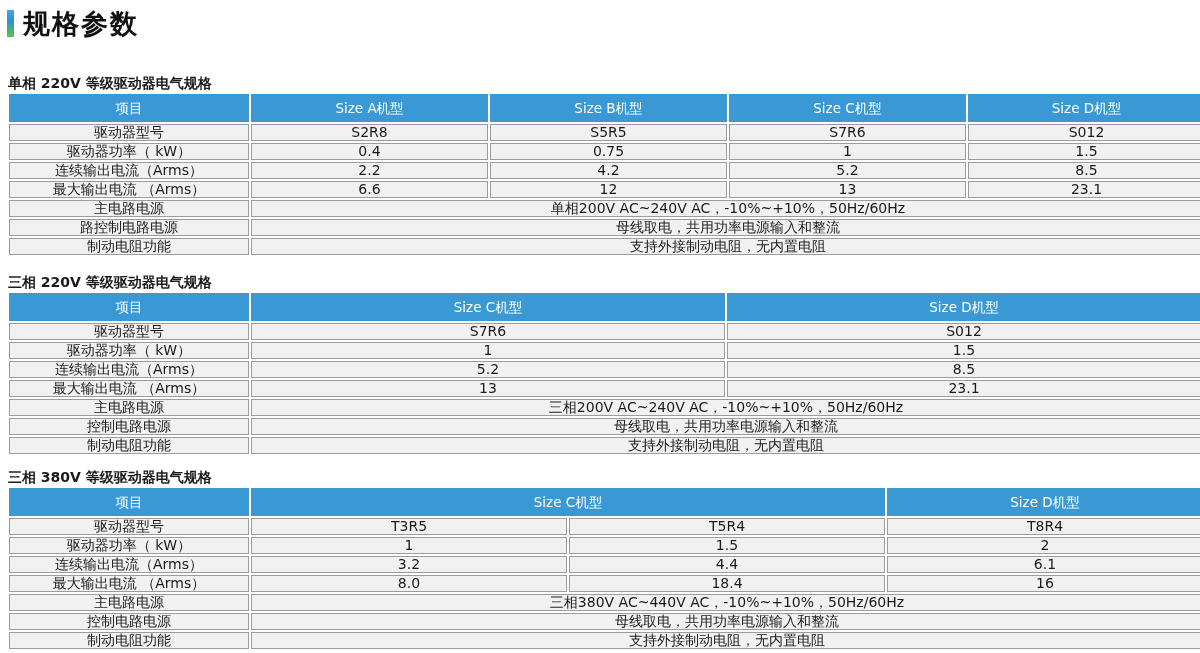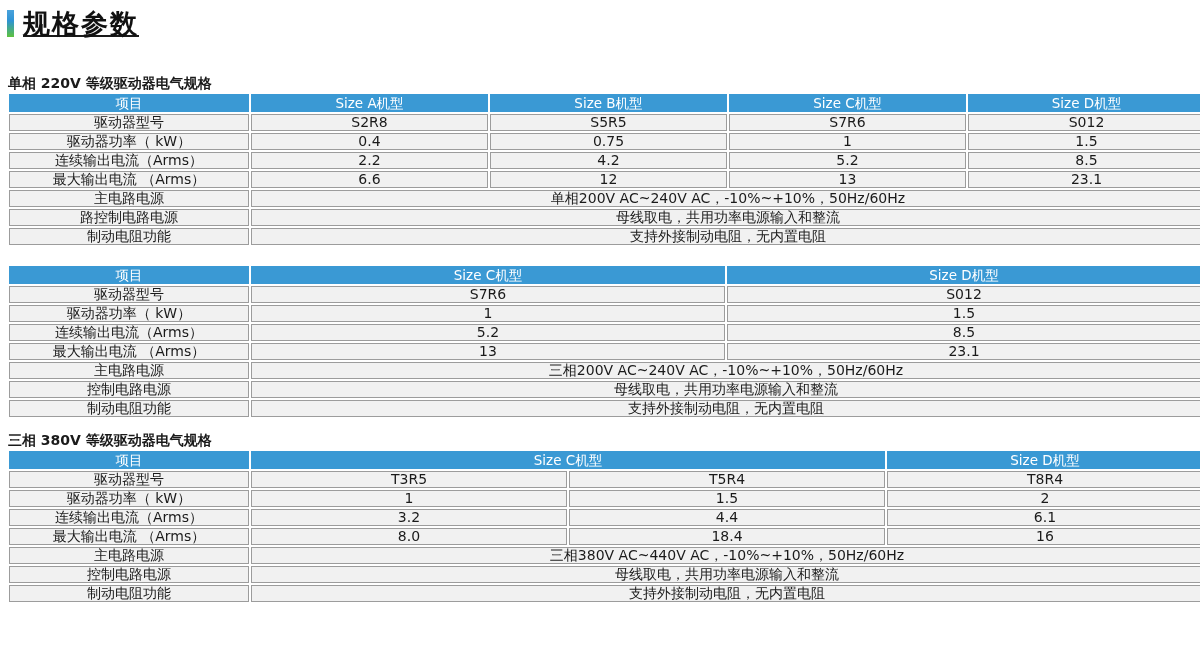--- a/index.html
+++ b/index.html
@@ -13,21 +13,20 @@
     width: 1200px;
     height: 653px;
     background: #ffffff;
     overflow: hidden;
   }
   .page-header {
     display: flex;
     align-items: center;
     gap: 9px;
     padding: 9px 0 0 7px;
-    text-decoration: underline;
   }
   .title-bar {
     display: inline-block;
     width: 7px;
     height: 27px;
     background: linear-gradient(180deg, #4AA2DB 0%, #2E93D4 40%, #5EC23E 100%);
   }
   .page-title {
     margin: 0;
     font-size: 27px;
@@ -52,21 +51,21 @@
     table-layout: fixed;
     border-collapse: separate;
     border-spacing: 2px;
     font-size: 14px;
   }
   table.spec-table th {
     background: #3A99D4;
     color: #ffffff;
     font-weight: 400;
     font-size: 13.5px;
-    height: 18px;
+    height: 28px;
     line-height: 18px;
     padding: 0;
     text-align: center;
     overflow: hidden;
     white-space: nowrap;
   }
   table.spec-table td {
     background: #F1F1F1;
     border: 1px solid #9C9C9C;
     height: 16px;
@@ -145,20 +144,21 @@
           </tr>
           <tr>
             <td>制动电阻功能</td>
             <td colspan="4">支持外接制动电阻，无内置电阻</td>
           </tr>
         </tbody>
       </table>
   </section>
 
   <section class="spec-section second">
+    <div class="section-label">三相 220V 等级驱动器电气规格</div>
     <table class="spec-table">
         <colgroup>
           <col style="width: 240px;">
           <col style="width: 474px;">
           <col style="width: 474px;">
         </colgroup>
         <thead>
           <tr>
             <th colspan="1">项目</th>
             <th colspan="1">Size C机型</th>

